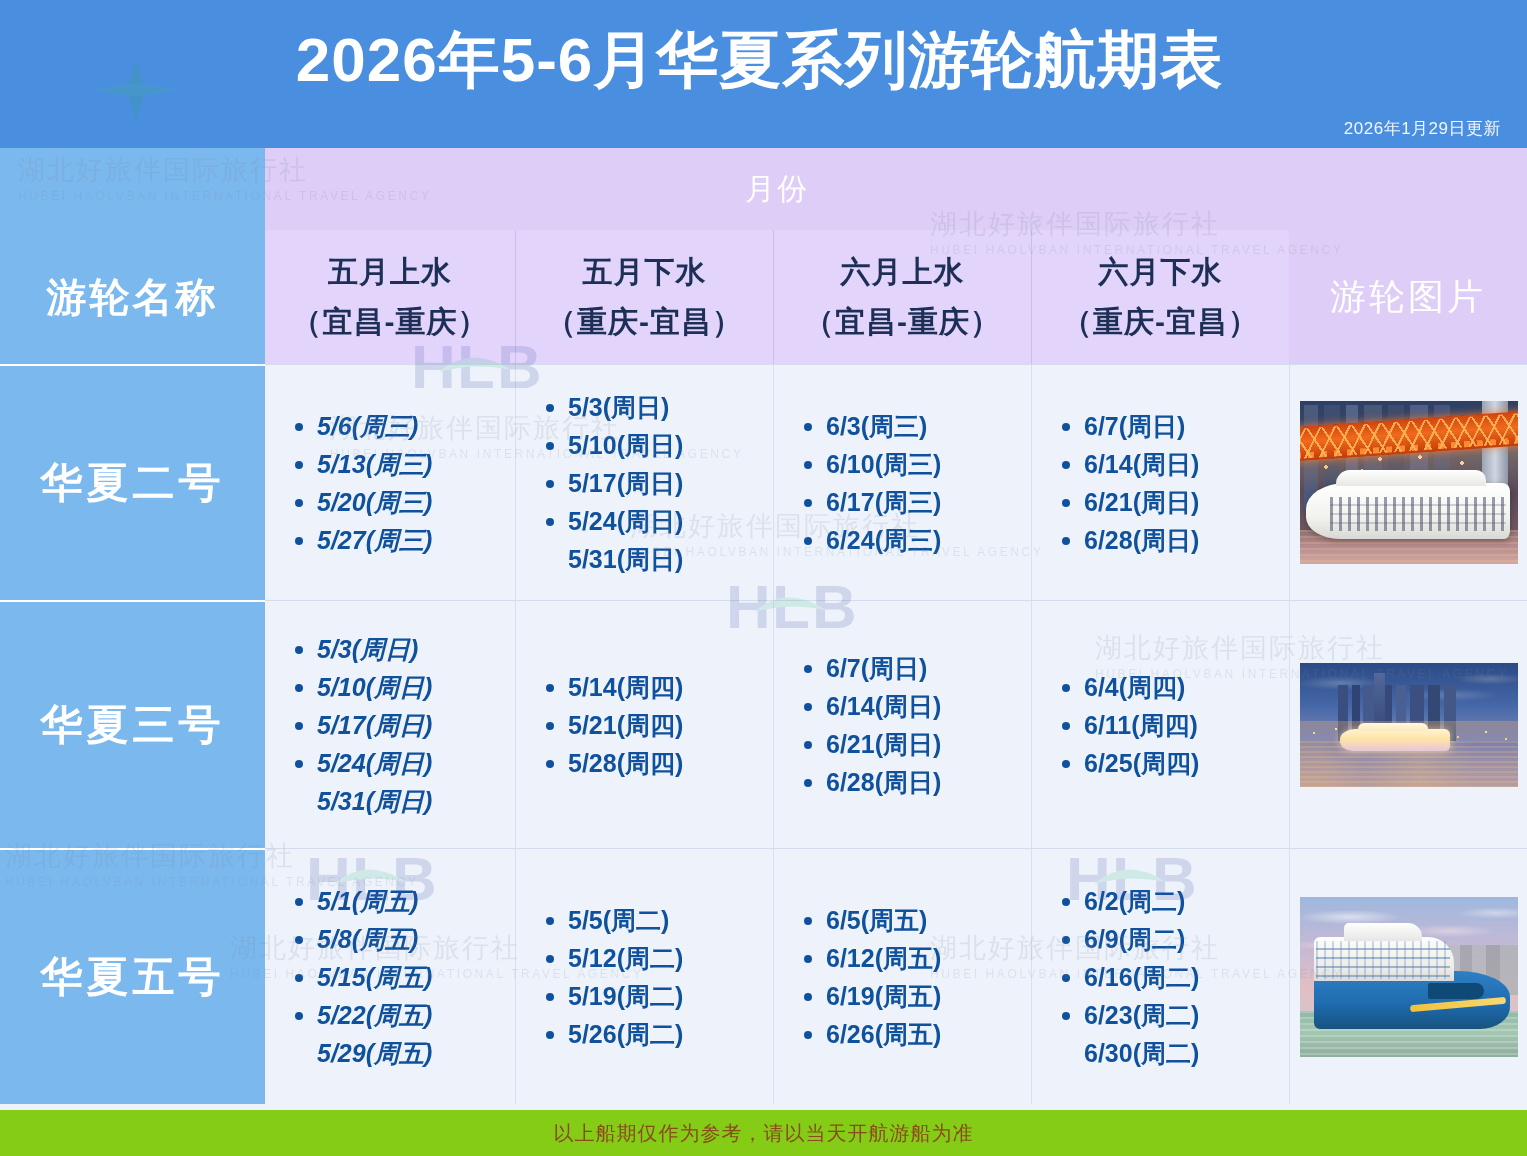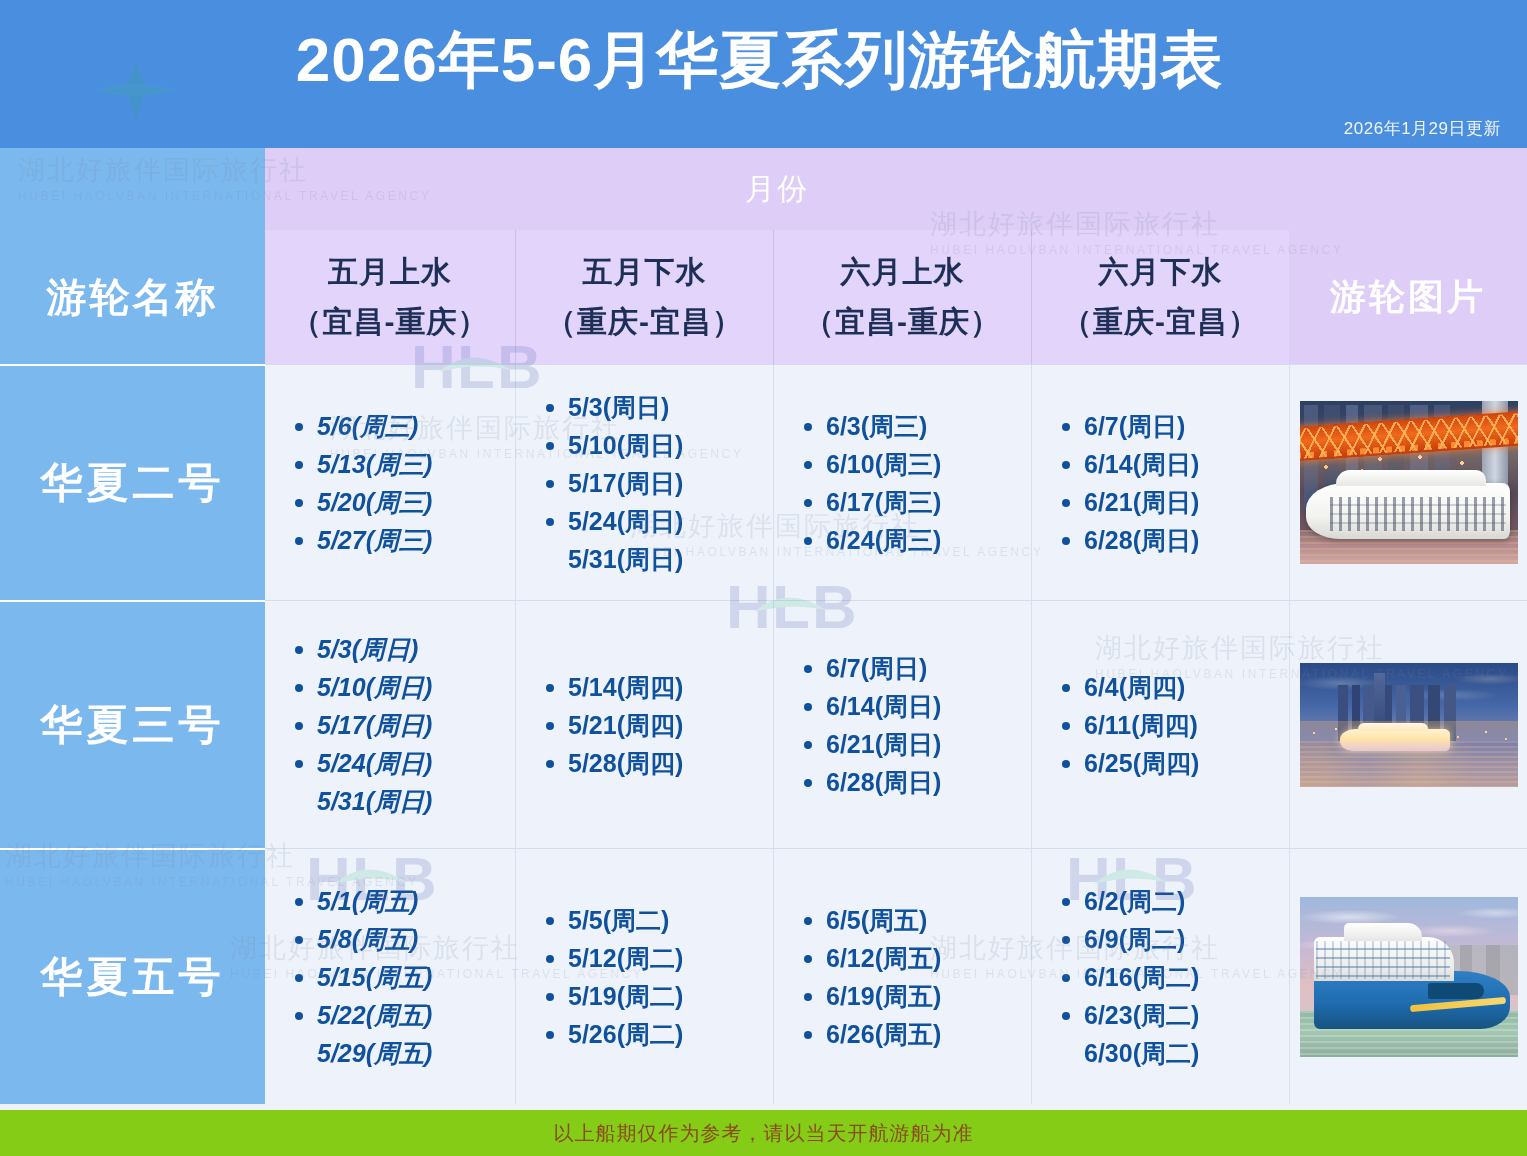--- a/index.html
+++ b/index.html
@@ -77,21 +77,21 @@
   .colhead {
     display: flex; flex-direction: column;
     align-items: center; justify-content: center;
     color: #1d2f56; font-size: 30px; font-weight: bold;
     line-height: 50px; letter-spacing: 1px;
     border-left: 1px solid #cdbde9;
   }
   .colhead.first { border-left: none; }
   .pichead {
     display: flex; align-items: center; justify-content: center;
-    color: #ffffff; font-size: 36px; font-weight: bold;
+    color: #ffffff; font-size: 36px; font-weight: normal;
     letter-spacing: 3px;
   }
 
   
   .ship-name {
     background: #7bb8ee;
     display: flex; align-items: center; justify-content: center;
     color: #ffffff; font-size: 42px; font-weight: bold;
     letter-spacing: 4px;
     border-top: 2px solid #ffffff;

